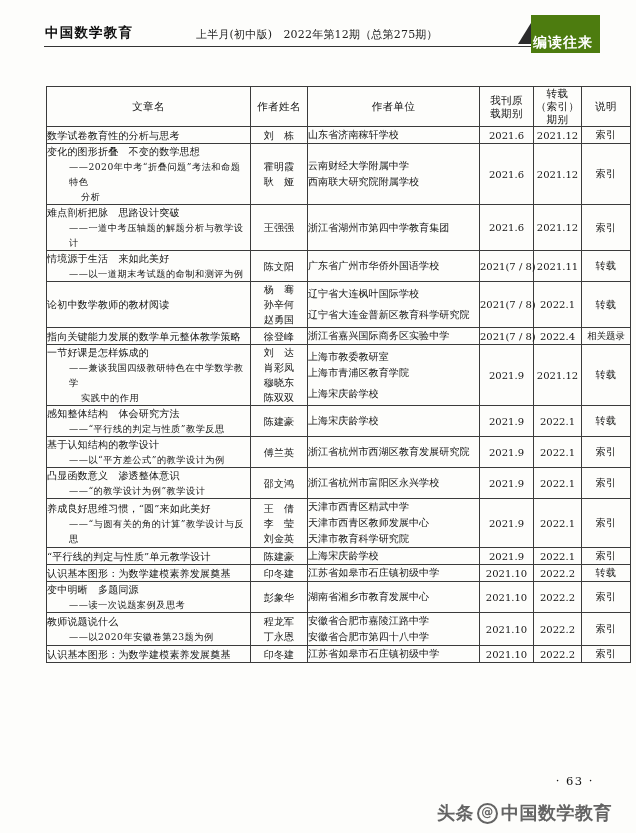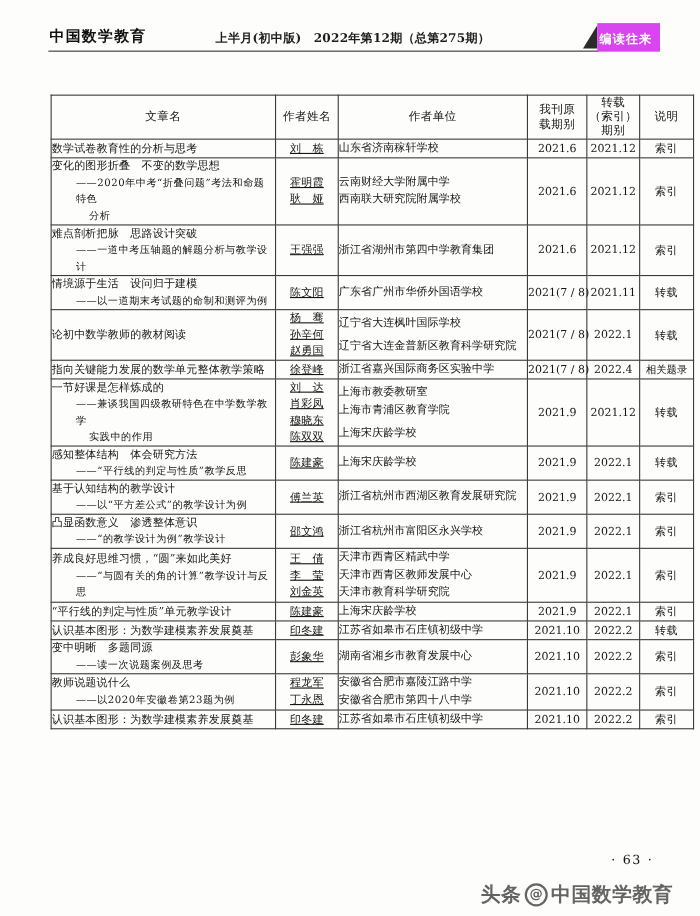--- a/index.html
+++ b/index.html
@@ -53,45 +53,44 @@
   }
   .issue-line {
     position: absolute;
     left: 196px;
     top: 13px;
     font-family: "DejaVu Serif", "Liberation Serif", serif;
     font-size: 11px;
     color: #1d1d1d;
     white-space: nowrap;
     letter-spacing: 0.2px;
-    font-weight: bold;
   }
   .column-badge {
     position: absolute;
     right: 36px;
     top: 9px;
     height: 21px;
     display: flex;
     align-items: center;
   }
   .badge-slash {
     width: 0;
     height: 0;
     border-style: solid;
     border-width: 0 0 21px 13px;
     border-color: transparent transparent #2b2b2b transparent;
   }
   .badge-body {
-    background: #d946ef;
+    background: #4d7c0f;
     color: #ffffff;
     font-family: "DejaVu Serif", "Liberation Serif", serif;
     font-weight: bold;
-    font-size: 11px;
+    font-size: 14px;
     letter-spacing: 1px;
-    padding: 6px 7px 2px 2px;
+    padding: 18px 7px 2px 2px;
     line-height: 18px;
     white-space: nowrap;
   }
 
   
   .table-caption {
     position: absolute;
     left: 0;
     top: 60px;
     width: 636px;
@@ -164,21 +163,20 @@
     letter-spacing: 0.5px;
     line-height: 15px;
   }
 
   td.author {
     text-align: center;
     font-size: 10px;
     line-height: 15px;
     padding: 4px 2px;
     letter-spacing: 0.2px;
-    text-decoration: underline;
   }
   td.author .nm { display: block; white-space: nowrap; }
 
   td.org {
     font-size: 10px;
     line-height: 16px;
     padding: 4px 3px 4px 5px;
     letter-spacing: 0.1px;
   }
   td.org .ln { display: block; white-space: nowrap; }
@@ -327,21 +325,21 @@
             </td>
             <td class="org">
               <span class="ln">浙江省湖州市第四中学教育集团</span>
             </td>
             <td class="num">2021.6</td>
             <td class="num">2021.12</td>
             <td class="note">索引</td>
           </tr>
           <tr>
             <td class="title">
-              <span class="main">情境源于生活　设问归于建模</span>
+              <span class="main">情境源于生活　来如此美好</span>
               <span class="sub">——以一道期末考试题的命制和测评为例</span>
             </td>
             <td class="author">
               <span class="nm">陈文阳</span>
             </td>
             <td class="org">
               <span class="ln">广东省广州市华侨外国语学校</span>
             </td>
             <td class="num">2021(7 / 8)</td>
             <td class="num">2021.11</td>

